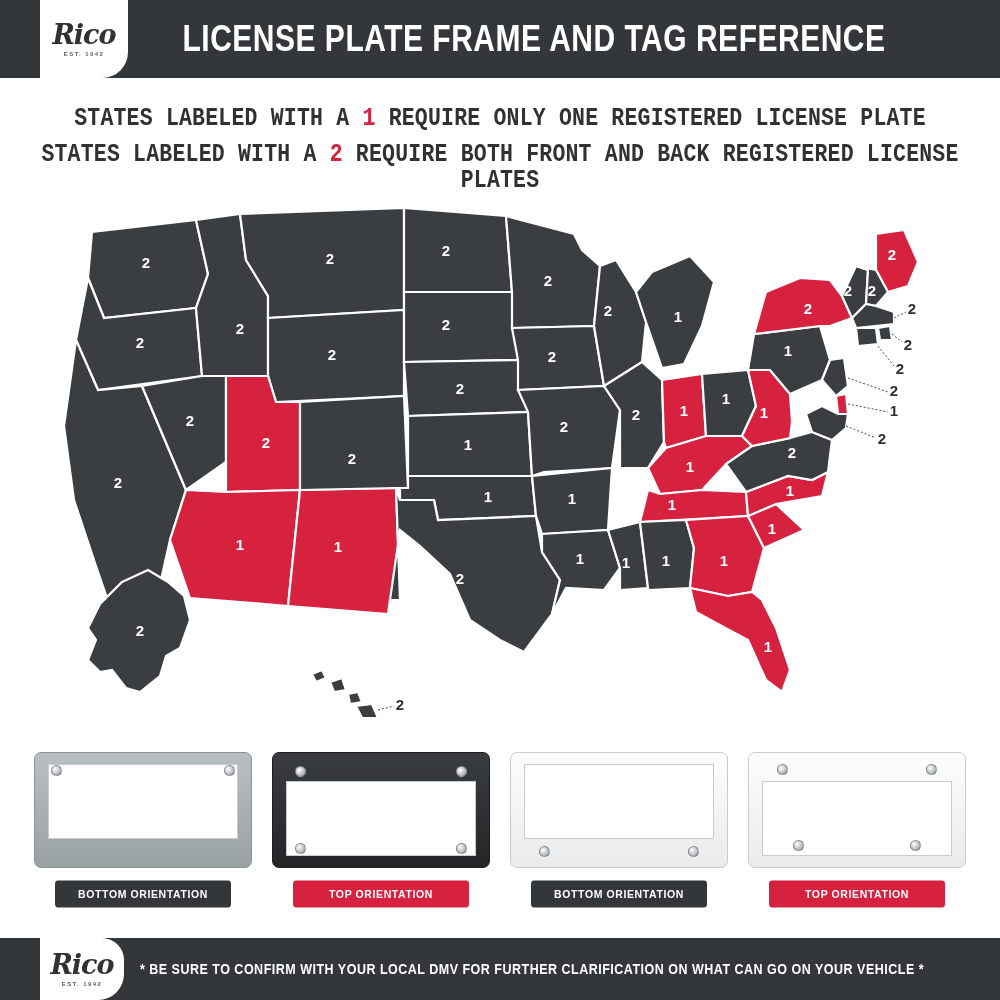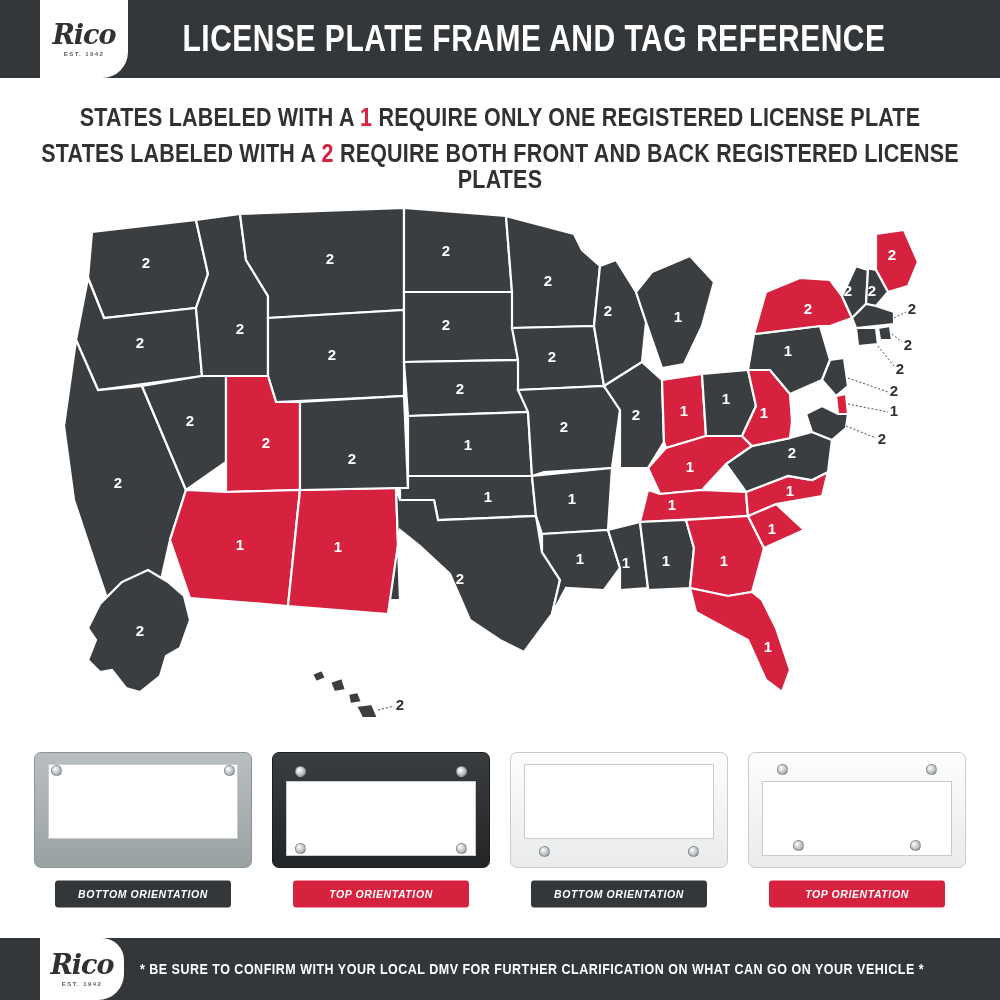--- a/index.html
+++ b/index.html
@@ -64,20 +64,21 @@
     padding-right: 60px;
   }
 
   
   .legend {
     position: absolute;
     top: 108px;
     left: 0;
     width: 1000px;
     text-align: center;
+    font-family: Liberation Mono, monospace;
   }
   .legend-line {
     font-size: 21.5px;
     font-weight: bold;
     color: #2f3133;
     letter-spacing: 0.2px;
     transform: scaleY(1.18);
     margin: 0 0 16px 0;
     line-height: 1;
   }
@@ -110,21 +111,20 @@
 
   
   .frames {
     position: absolute;
     top: 752px;
     left: 34px;
     width: 932px;
     height: 170px;
     display: flex;
     justify-content: space-between;
-    font-style: italic;
   }
   .frame-col {
     width: 218px;
     display: flex;
     flex-direction: column;
     align-items: center;
   }
   .plate {
     width: 218px;
     height: 116px;

